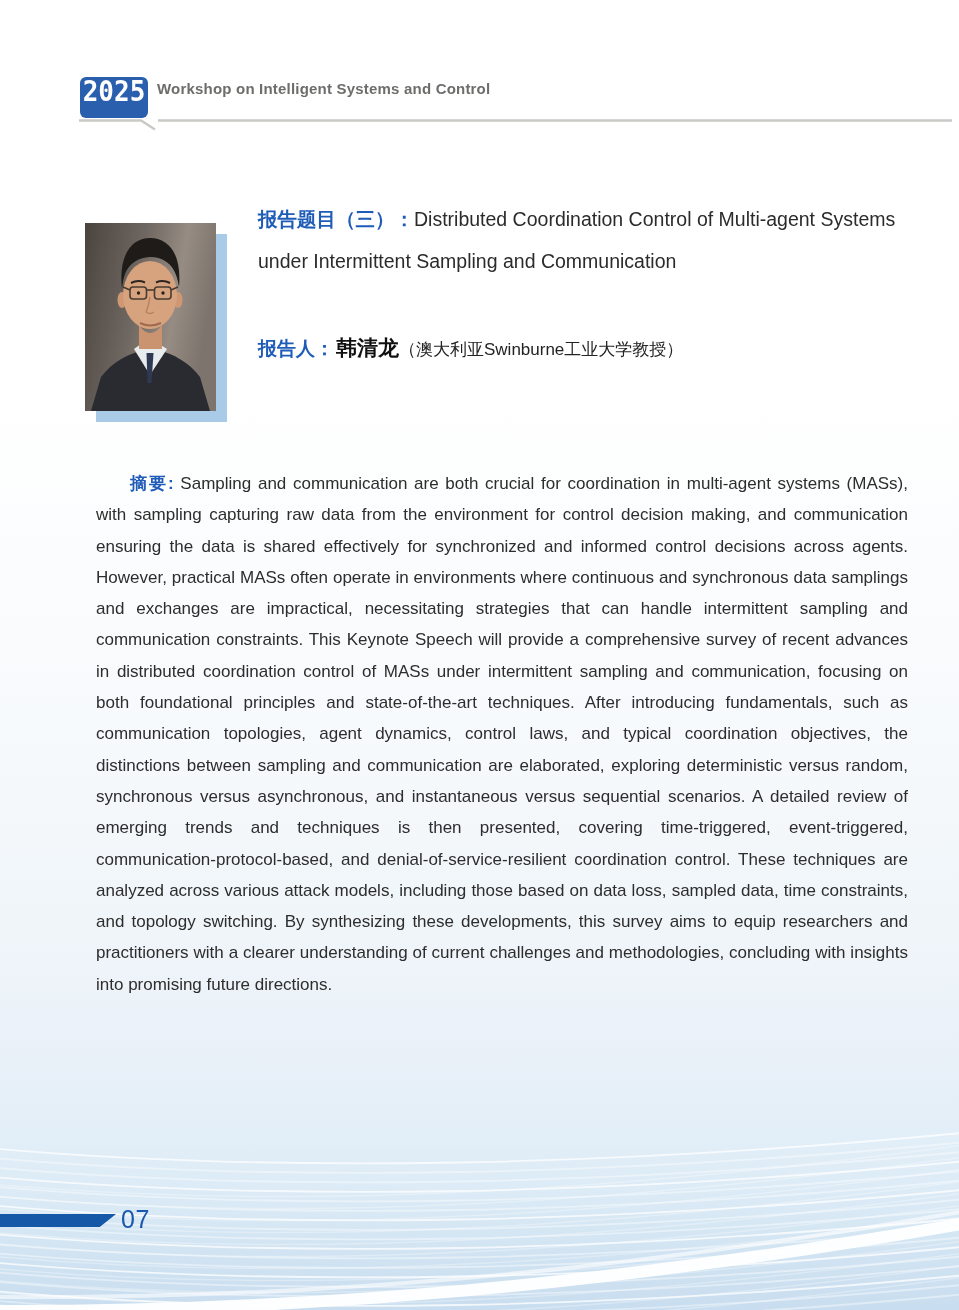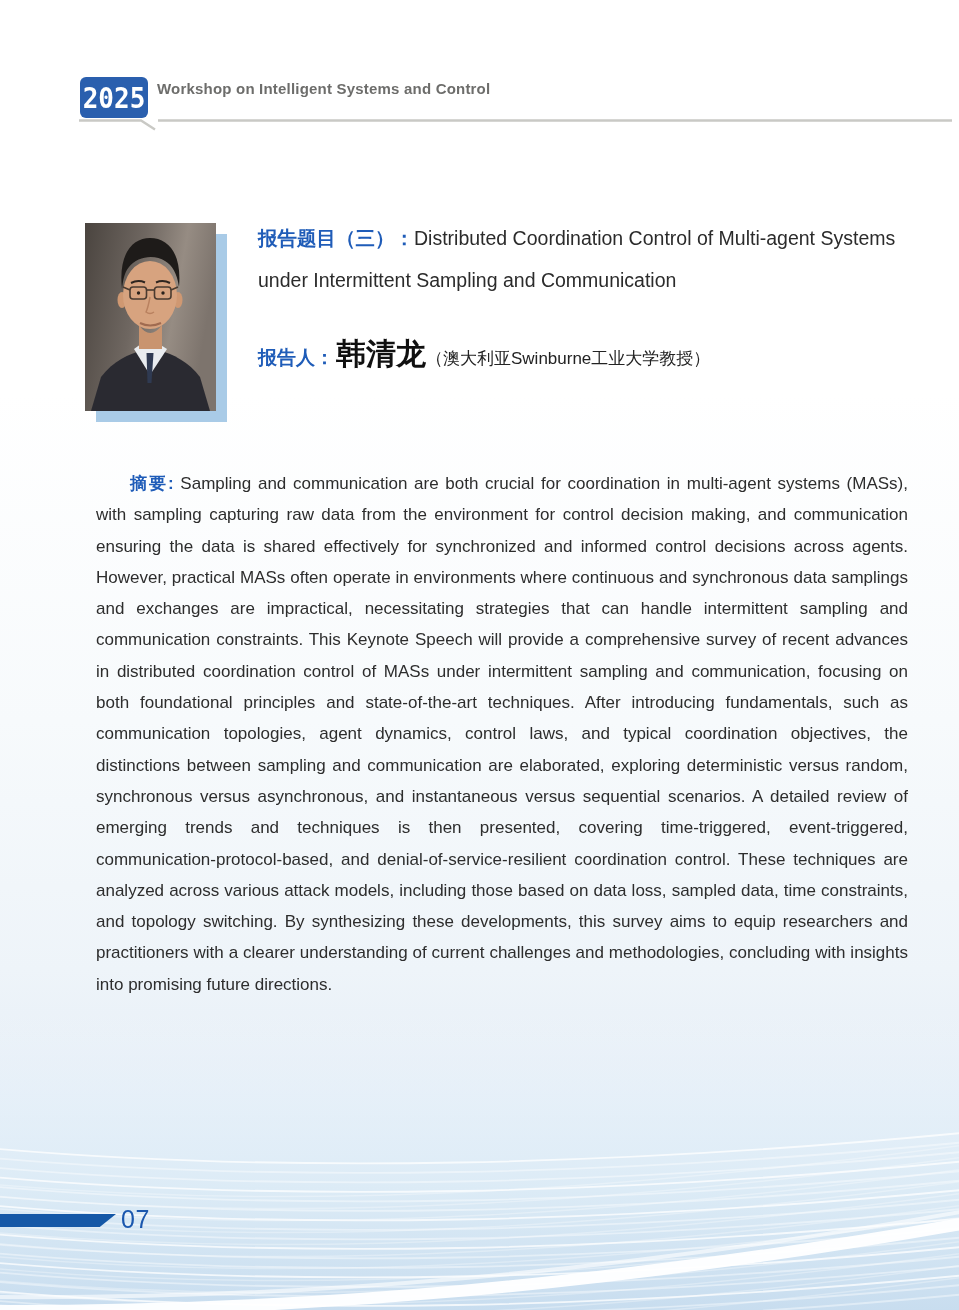--- a/index.html
+++ b/index.html
@@ -7,40 +7,40 @@
     position:relative;width:959px;height:1310px;margin:0 auto;overflow:hidden;
     background:linear-gradient(180deg,#ffffff 0%,#ffffff 30%,#f7fafc 55%,#eef4f9 74%,#e7eff7 82%,#e4edf6 100%);
     font-family:"Liberation Sans","DejaVu Sans",sans-serif;
   }
   
   .waves{position:absolute;left:0;bottom:0;width:959px;height:300px;}
   .waves svg{display:block;width:959px;height:300px;}
   
   .logo-box{
     position:absolute;left:80px;top:77px;width:68px;height:41px;background:#2a5fae;
-    border-radius:6px;display:flex;align-items:center;justify-content:center;z-index:2;
+    border-radius:6px;display:flex;justify-content:center;z-index:2;
   }
   .logo-box span{
     color:#ffffff;font-weight:bold;font-size:26px;letter-spacing:0;
     font-family:"DejaVu Sans Mono","Liberation Mono",monospace;transform:scaleY(1.12);
   }
   .header-titles{position:absolute;left:157px;top:78px;z-index:2;}
   .ht-cn{font-size:21px;font-weight:bold;color:#6d6d6b;letter-spacing:1.5px;line-height:24px;}
   .ht-en{font-size:15px;font-weight:bold;color:#6d6d6b;margin-top:2px;letter-spacing:0.2px;}
   .header-rule{position:absolute;left:78px;top:118px;z-index:2;}
   
   .photo-shadow{position:absolute;left:96px;top:234px;width:131px;height:188px;background:#a9cbe7;z-index:1;}
   .portrait{position:absolute;left:85px;top:223px;width:131px;height:188px;display:block;z-index:2;}
   .talk-title{
-    position:absolute;left:258px;top:217px;width:650px;margin:0;z-index:2;
+    position:absolute;left:258px;top:198px;width:650px;margin:0;z-index:2;
     font-size:19.5px;line-height:42px;color:#2b2b2b;
   }
   .label-blue{color:#1f5cb8;font-weight:bold;}
   .speaker-line{position:absolute;left:258px;top:334px;margin:0;z-index:2;font-size:19px;color:#222;white-space:nowrap;}
-  .speaker-name{font-size:30px;font-weight:bold;color:#101010;margin-left:2px;}
+  .speaker-name{font-size:21px;font-weight:bold;color:#101010;margin-left:2px;}
   .speaker-aff{font-size:17px;color:#232323;}
   
   .abstract{
     position:absolute;left:80px;top:452px;width:812px;margin:16px;z-index:2;
     font-size:17px;line-height:31.3px;text-align:justify;color:#2d2d2d;text-indent:34px;
   }
   .abs-label{color:#1f5cb8;font-weight:bold;}
   
   .pageno-bar{
     position:absolute;left:0;top:1214px;width:116px;height:13px;background:#1558a7;z-index:3;

